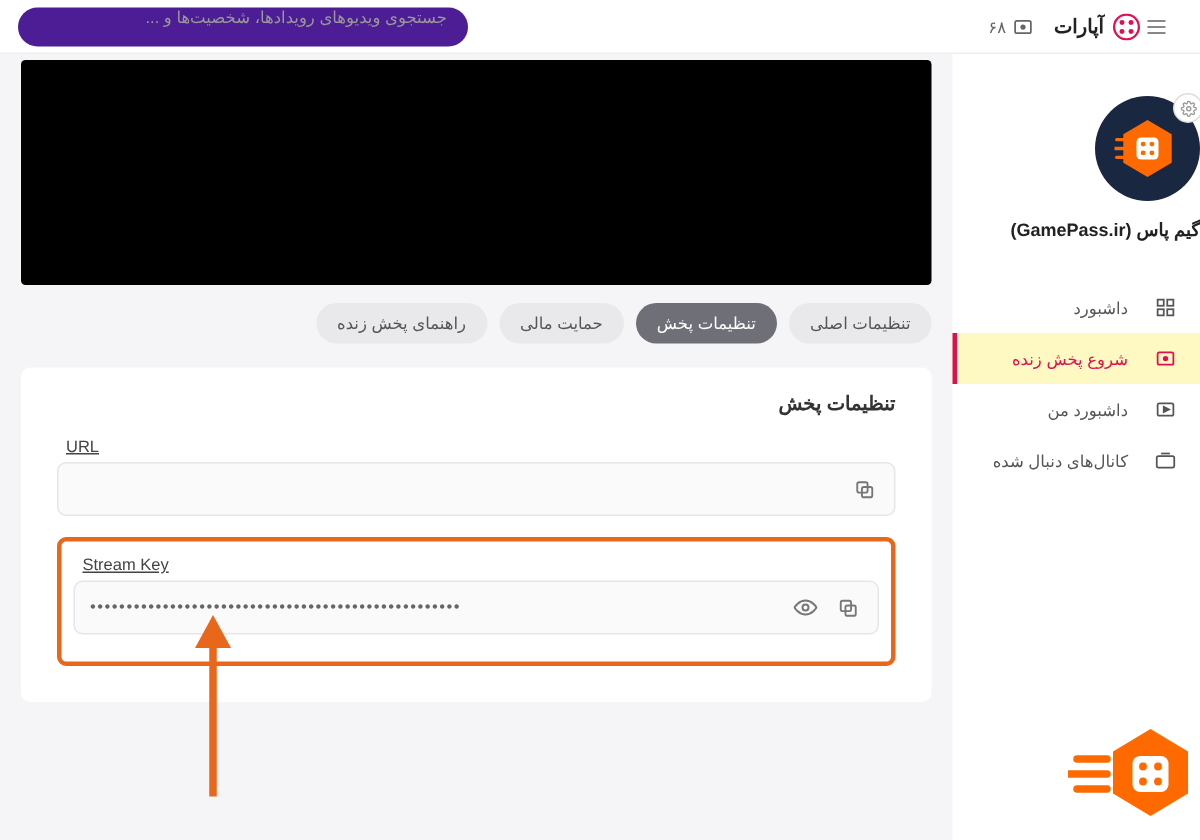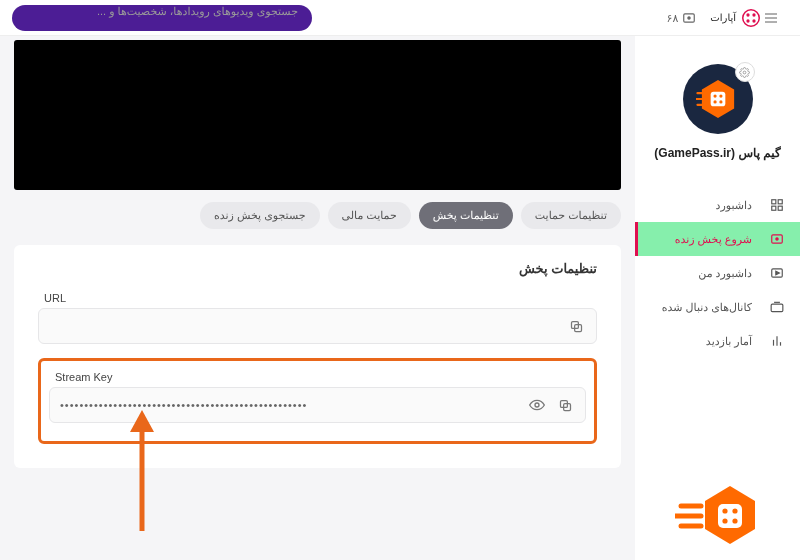--- a/index.html
+++ b/index.html
@@ -1,48 +1,48 @@
 <!DOCTYPE html>
 <html dir="rtl" lang="fa"><head>
 <meta charset="utf-8">
 <style>
 * { margin:0; padding:0; box-sizing:border-box; font-family: Tahoma, Arial, sans-serif; }
 body { background:#f5f5f7; width:800px; height:560px; overflow:hidden; position:relative; }
 
 .topbar { height:36px; background:#fff; display:flex; align-items:center; padding:0 12px; border-bottom:1px solid #eee; }
 .brand { display:flex; align-items:center; gap:6px; }
 .brand-logo { width:18px; height:18px; }
-.brand-text { font-weight:400; font-size:10px; color:#222; }
+.brand-text { font-weight:700; font-size:13px; color:#222; }
 .menu-btn { width:22px; height:22px; display:flex; align-items:center; justify-content:center; margin-right:6px; color:#888; }
 .goldpts { display:flex; align-items:flex-end; gap:4px; font-size:11px; color:#666; margin-right:14px;margin-left:25px; }
 .goldpts svg{width:14px;height:14px;}
 .spacer { flex:1; }
 .search { background:#4c1d95; border-radius:18px; height:26px; width:300px; display:flex; align-items:flex-start; padding:0 14px; color:#999; font-size:11px; direction:rtl; }
 
 .layout { display:flex; height:calc(100% - 36px); }
-.sidebar { width:165px; background:#fff; padding:10px 0 0 0; display:flex; flex-direction:column; align-items:center; }
+.sidebar { width:165px; background:#fff; padding:10px 0 0 0; display:flex; flex-direction:column; }
 .avatar-wrap { position:relative; margin:18px 0 6px; }
 .avatar { width:70px; height:70px; border-radius:50%; background:#1a2740; display:flex; align-items:center; justify-content:center; }
 .gear-badge { position:absolute; top:-2px; right:-2px; width:20px; height:20px; background:#fff; border:1px solid #ddd; border-radius:50%; display:flex; align-items:center; justify-content:center; color:#999; }
 .channel-name { font-size:12px; font-weight:700; color:#222; margin:6px 0 28px; direction:rtl; }
 .nav { width:100%; }
 .nav-item { height:34px; display:flex; align-items:center; gap:18px; padding:0 16px; font-size:11px; color:#555; cursor:pointer; direction:rtl; }
 .nav-item svg { width:14px; height:14px; flex-shrink:0; }
-.nav-item.active { background:#86efac; color:#df0f50; border-left:3px solid #df0f50; }
+.nav-item.active { background:#fef9c3; color:#df0f50; border-left:3px solid #df0f50; }
 .bottom-logo { margin-top:auto; margin-bottom:10px; width:90px; height:70px; display:flex; align-items:center; justify-content:center; }
 
 .main { flex:1; padding:0 14px 14px 14px; overflow:auto; }
 .player { width:100%; height:150px; background:#000; border-radius:3px; margin-top:4px; }
 .tabs { display:flex; gap:8px; justify-content:flex-start; margin:12px 0 16px; direction:rtl; }
 .tab { background:#e9e9ec; color:#555; font-size:11px; padding:7px 14px; border-radius:16px; cursor:pointer; }
 .tab.active { background:#6f6f78; color:#fff; }
 
 .card { background:#fff; border-radius:6px; padding:16px 24px 24px; }
 .card-title { font-size:13px; font-weight:700; color:#333; text-align:right; margin-bottom:16px; }
-.field-label { font-size:11px; color:#444; text-align:left; direction:ltr; margin:4px 0 4px 6px; }
+.field-label { font-size:11px; color:#444; text-align:left; direction:ltr; margin:4px 0 4px 6px;text-decoration:underline; }
 .field-row { background:#fafafa; border:1px solid #e6e6e8; border-radius:6px; height:36px; display:flex; align-items:center; padding:0 10px; direction:ltr; gap:8px; }
 .field-row .val { flex:1; font-size:11px; color:#666; letter-spacing:1px; overflow:hidden; white-space:nowrap; }
 .iconbtn { width:20px; height:20px; display:flex; align-items:center; justify-content:center; color:#777; cursor:pointer; }
 .highlight-box { border:3px solid #e9671a; border-radius:6px; padding:6px 8px 18px; margin-top:14px; position:relative; }
 .arrow-svg { position:absolute; left:122px; top:406px; width:40px; height:130px; pointer-events:none; }
 </style>
 </head>
 <body>
 
 <div class="topbar">
@@ -125,28 +125,20 @@
           </svg>
         <span>داشبورد من</span>
       </div>
       <div class="nav-item">
         <svg viewBox="0 0 24 24" fill="none" stroke="currentColor" stroke-width="2">
             <rect x="2" y="7" width="20" height="13" rx="2"></rect>
             <path d="M7 4h10"></path>
           </svg>
         <span>کانال‌های دنبال شده</span>
       </div>
-      <div class="nav-item">
-        <svg viewBox="0 0 24 24" fill="none" stroke="currentColor" stroke-width="2">
-            <line x1="6" y1="20" x2="6" y2="10"></line>
-            <line x1="12" y1="20" x2="12" y2="4"></line>
-            <line x1="18" y1="20" x2="18" y2="14"></line>
-          </svg>
-        <span>آمار بازدید</span>
-      </div>
     </nav>
 
     <div class="bottom-logo">
       <svg width="86" height="66" viewBox="0 0 86 66">
         <polygon points="55,4 80,19 80,47 55,62 30,47 30,19" fill="#ff6a00"></polygon>
         <rect x="43" y="22" width="24" height="24" rx="5" fill="#fff"></rect>
         <circle cx="50" cy="29" r="2.6" fill="#ff6a00"></circle>
           <circle cx="60" cy="29" r="2.6" fill="#ff6a00"></circle>
           <circle cx="50" cy="39" r="2.6" fill="#ff6a00"></circle>
           <circle cx="60" cy="39" r="2.6" fill="#ff6a00"></circle>
@@ -154,24 +146,24 @@
         <line x1="0" y1="34" x2="26" y2="34" stroke="#ff6a00" stroke-width="5" stroke-linecap="round"></line>
         <line x1="6" y1="44" x2="26" y2="44" stroke="#ff6a00" stroke-width="5" stroke-linecap="round"></line>
       </svg>
     </div>
   </aside>
 
   <main class="main">
     <div class="player"></div>
 
     <div class="tabs">
-      <div class="tab">تنظیمات حمایت</div>
+      <div class="tab">تنظیمات اصلی</div>
       <div class="tab active">تنظیمات پخش</div>
       <div class="tab">حمایت مالی</div>
-      <div class="tab">جستجوی پخش زنده</div>
+      <div class="tab">راهنمای پخش زنده</div>
     </div>
 
     <div class="card">
       <div class="card-title">تنظیمات پخش</div>
 
       <div class="field-label">URL</div>
       <div class="field-row">
         <span class="val"> </span>
         <span class="iconbtn">
           <svg viewBox="0 0 24 24" width="15" height="15" fill="none" stroke="currentColor" stroke-width="2">

